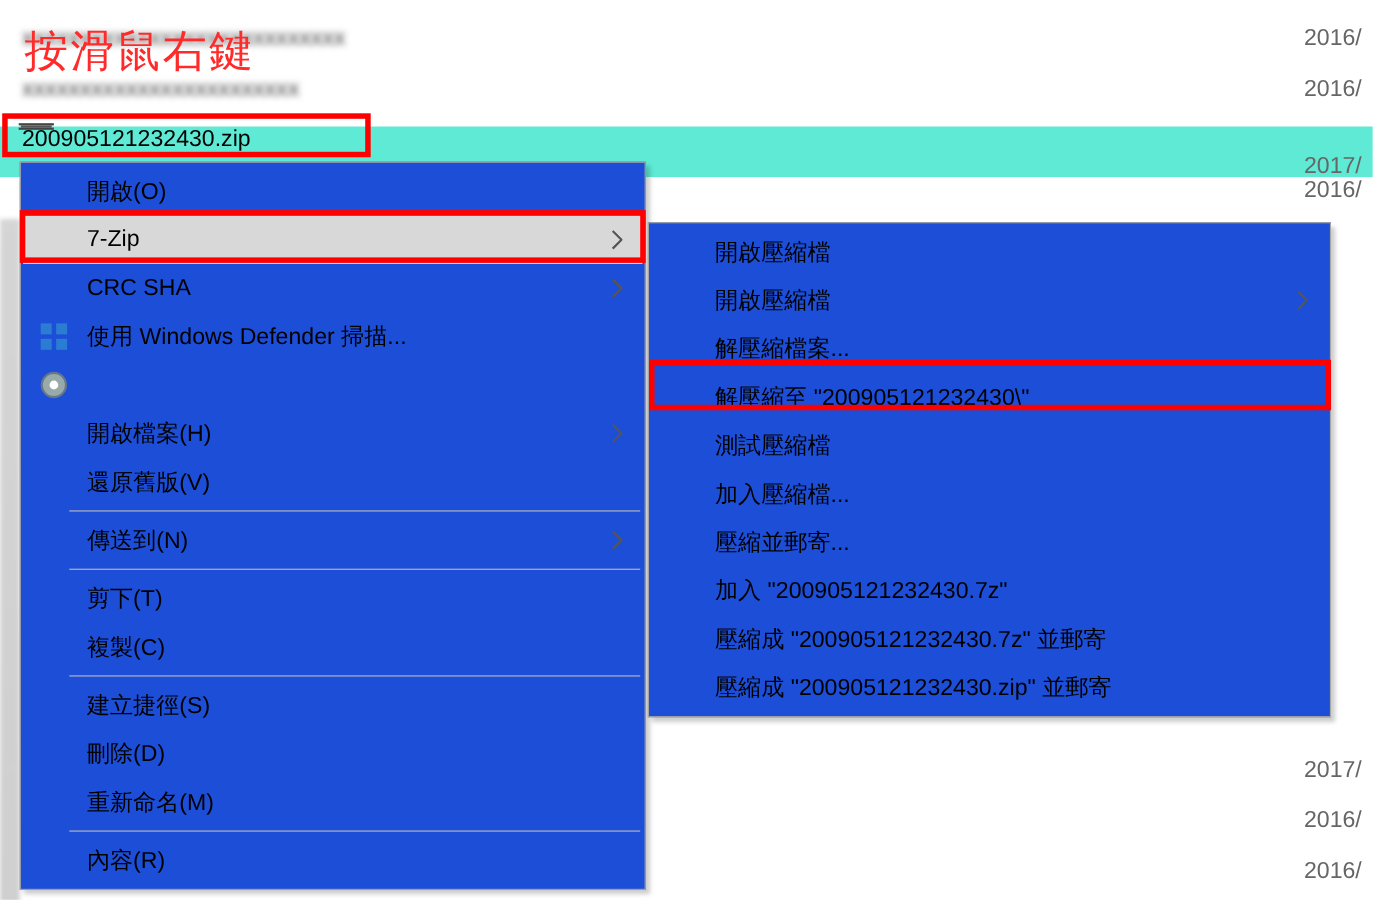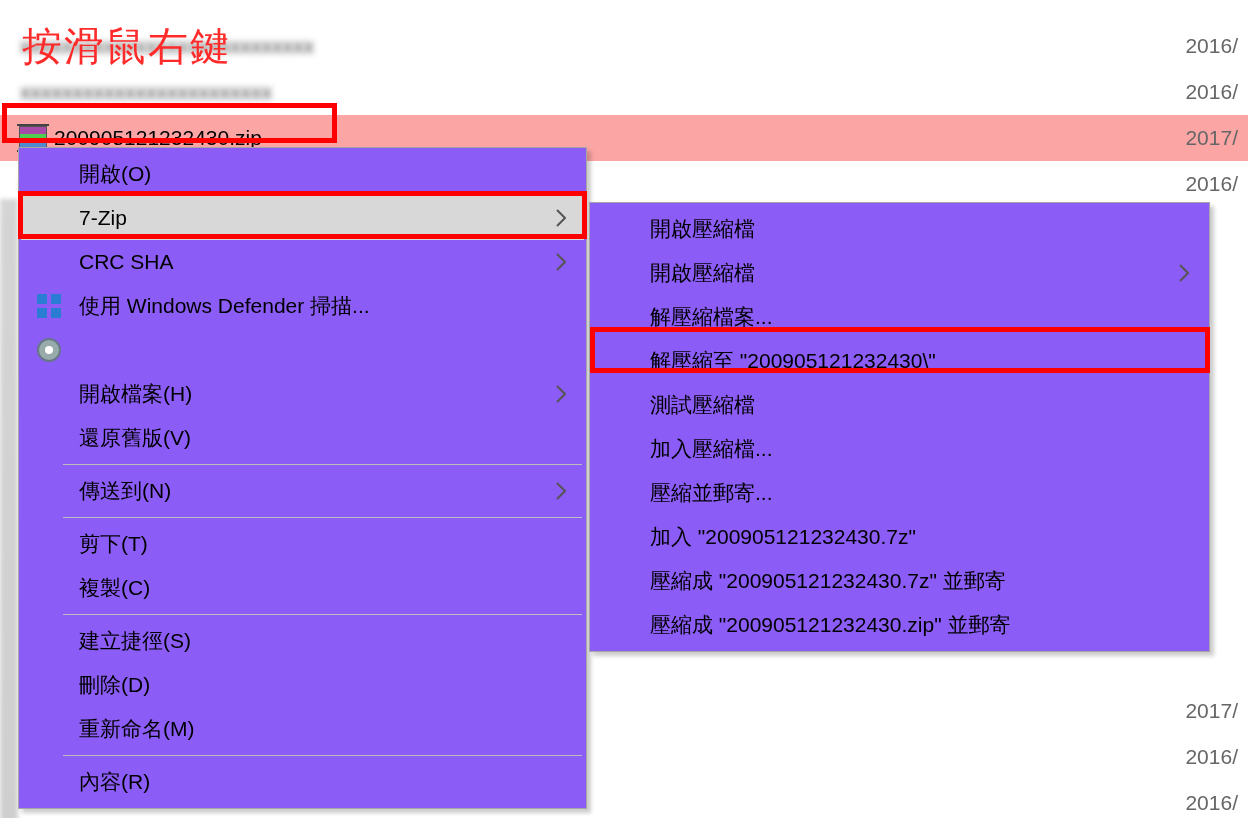--- a/index.html
+++ b/index.html
@@ -22,38 +22,38 @@
 
   
   .filelist-bg {
     position: absolute;
     left: 0;
     right: 0;
   }
   .file-row {
     height: 46px;
     display: flex;
-    align-items: center;
     padding-left: 20px;
     padding-right: 10px;
     box-sizing: border-box;
     color: #555;
   }
   .file-row .name {
     flex: 1 1 auto;
     filter: blur(3px);
     color: #444;
   }
   .file-row .date {
     width: 80px;
     text-align: right;
     color: #666;
   }
   .file-row.selected {
-    background: #fca5a5;
+    background: #5eead4;
+    flex-direction: column;
   }
   .file-row.selected .name-sharp {
     filter: none;
     color: #000;
   }
 
   .archive-icon {
     width: 26px;
     height: 22px;
     display: inline-block;
@@ -88,21 +88,21 @@
     position: absolute;
     border: 5px solid #ff0000;
     box-sizing: border-box;
     z-index: 30;
     pointer-events: none;
   }
 
   
   .menu {
     position: absolute;
-    background: #8b5cf6;
+    background: #1d4ed8;
     border: 1px solid #a6a6a6;
     box-shadow: 4px 4px 4px rgba(0,0,0,0.2);
     padding: 4px 2px;
     box-sizing: border-box;
     z-index: 10;
   }
   #menu1 {
     left: 18px;
     top: 124px;
     width: 569px;

